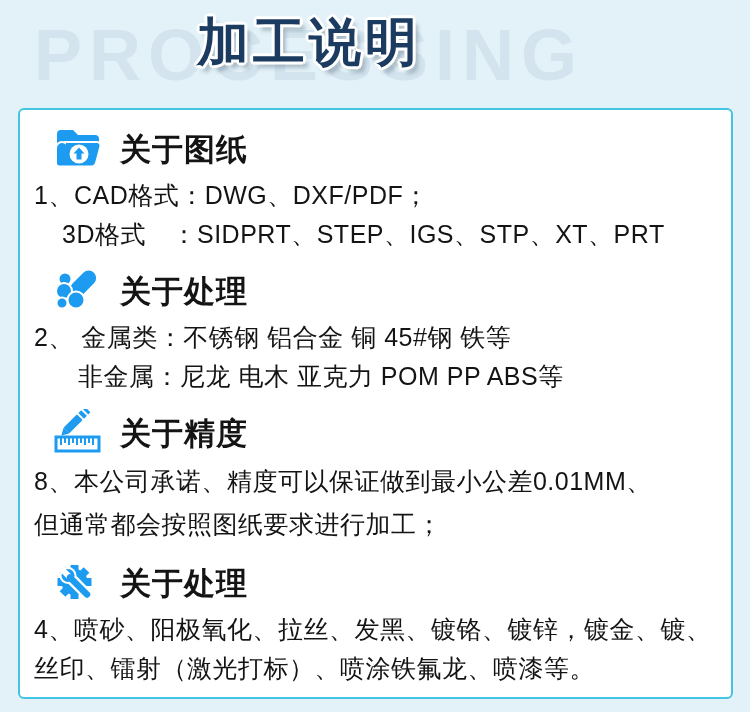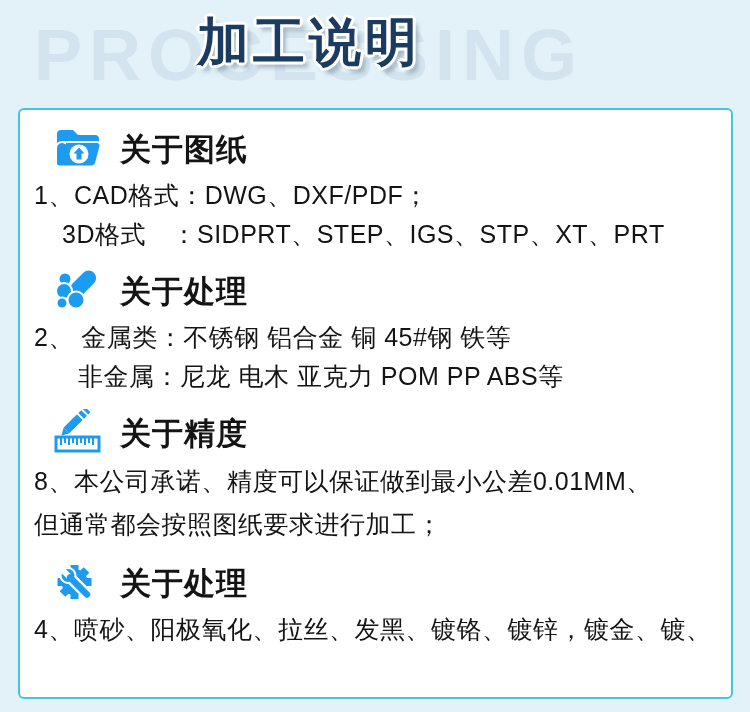--- a/index.html
+++ b/index.html
@@ -155,15 +155,16 @@
           <circle cx="14" cy="16.5" r="8.5" fill="#ffffff"></circle>
           <circle cx="14" cy="16.5" r="6.5" class="ic-fill"></circle>
           <circle cx="14" cy="16.5" r="2.5" fill="#ffffff"></circle>
           <line x1="13" y1="15.5" x2="4" y2="6.5" stroke="#ffffff" stroke-width="6" stroke-linecap="square"></line>
           <line x1="16" y1="18.5" x2="33" y2="35.5" class="ic-stroke" stroke-width="6.5" stroke-linecap="round"></line>
         </svg>
       </span>
       <span class="section-heading">关于处理</span>
     </div>
     <div class="line">4、喷砂、阳极氧化、拉丝、发黑、镀铬、镀锌，镀金、镀、</div>
+    <div class="line">丝印、镭射（激光打标）、喷涂铁氟龙、喷漆等。</div>
   </div>
 
 </div>
 
 </body></html>

